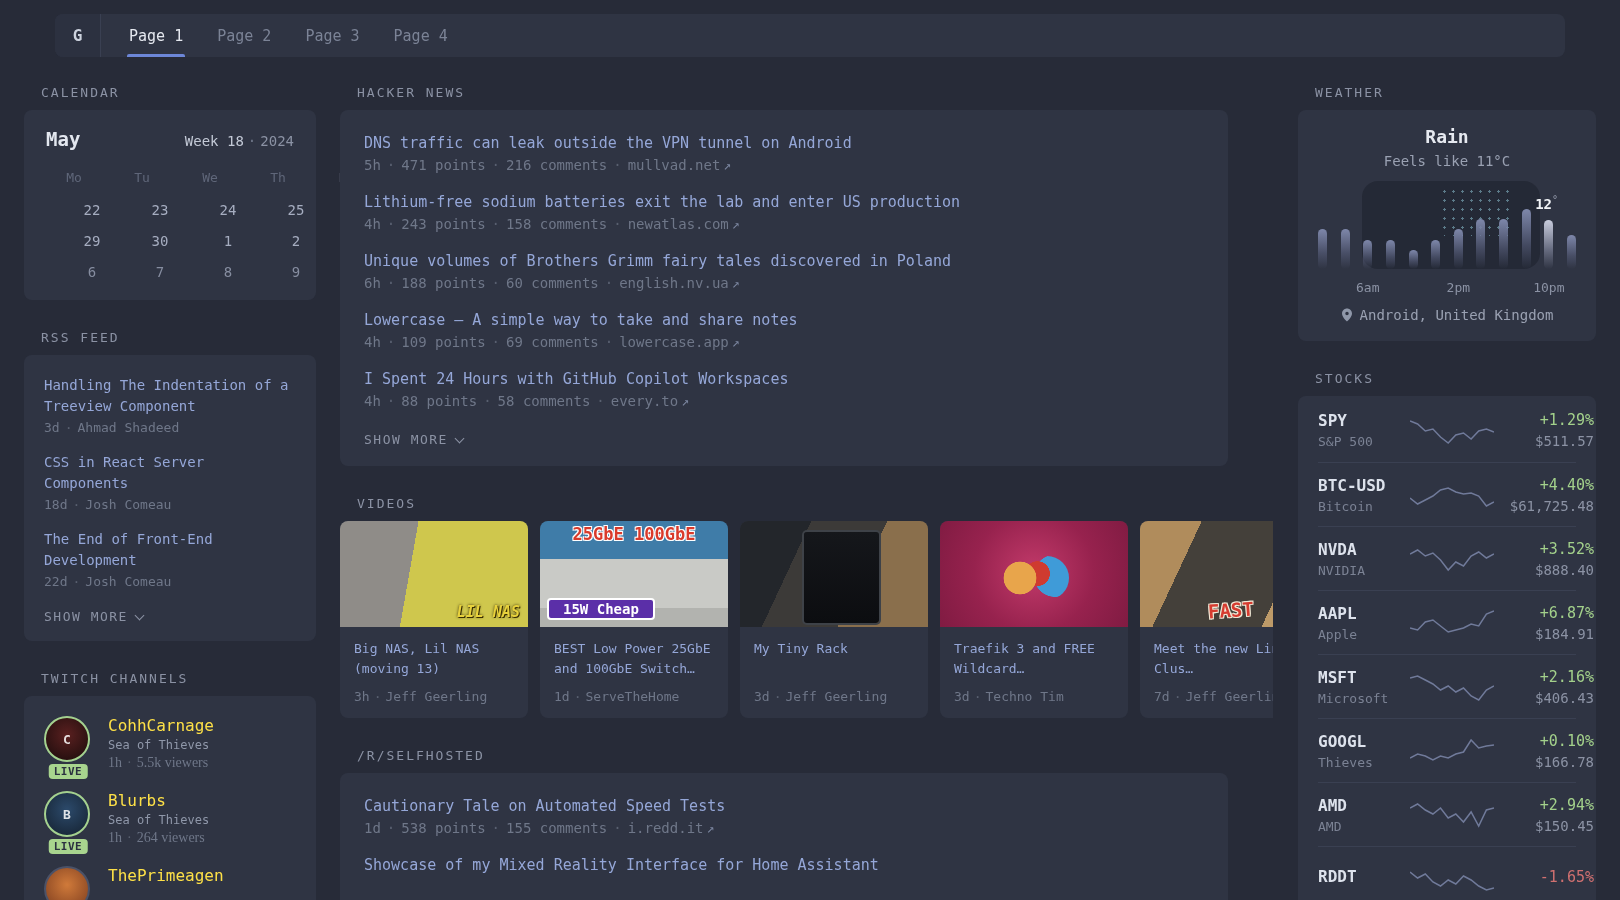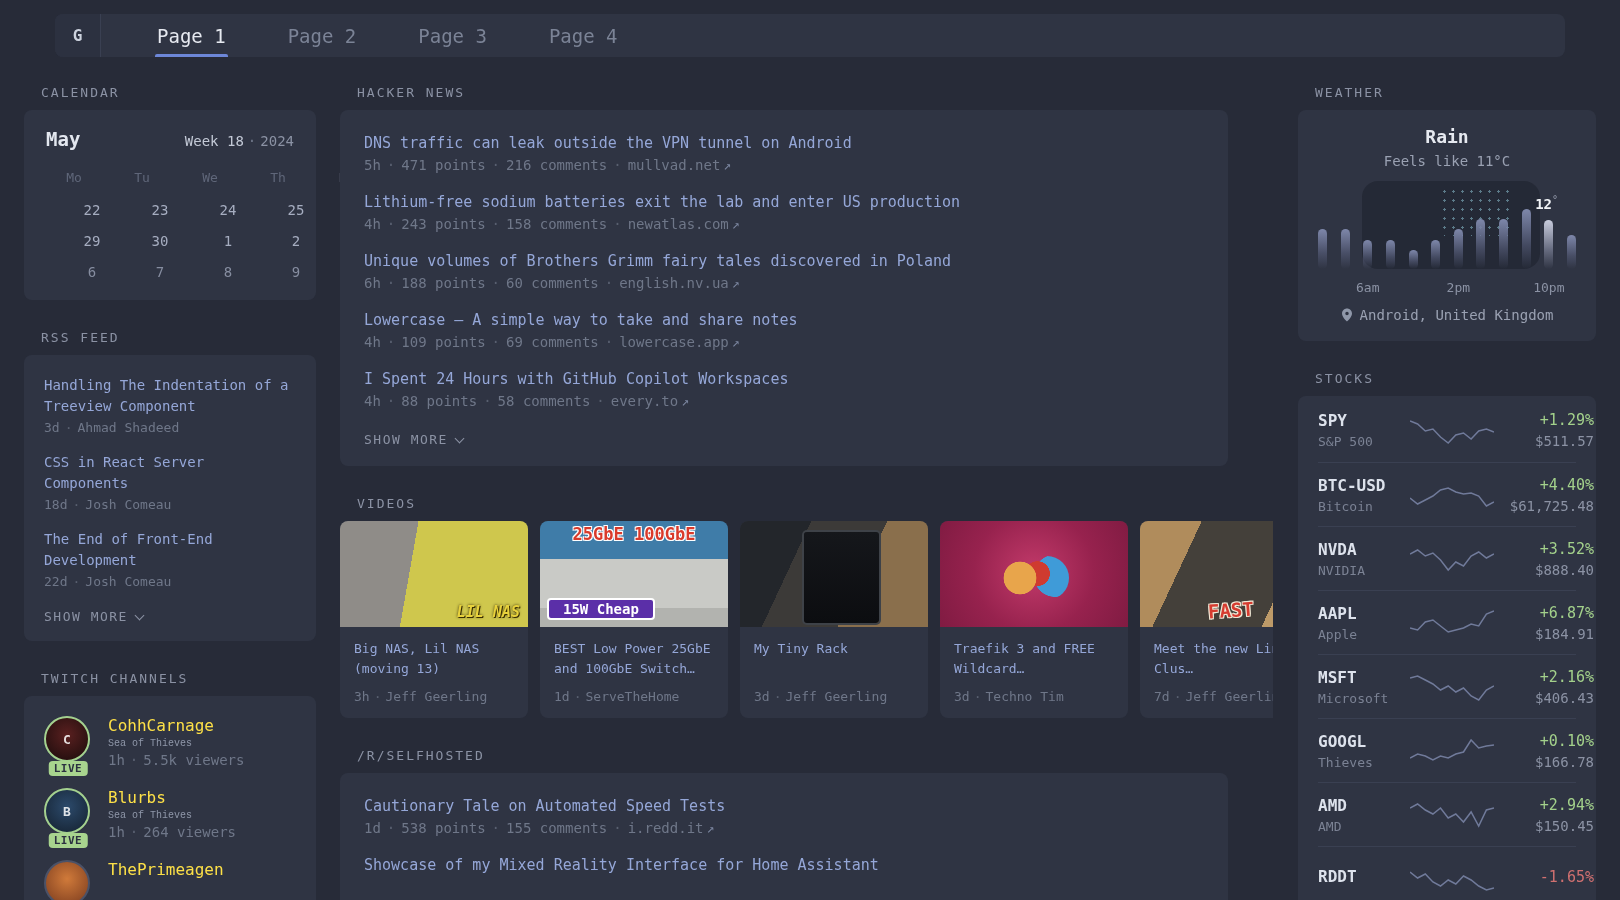--- a/index.html
+++ b/index.html
@@ -16,22 +16,22 @@
     margin:0 31px; height:43px; background:#2f3443; border-radius:8px;
     display:flex; align-items:stretch; overflow:hidden;
   }
   .nav-logo {
     width:46px; display:flex; align-items:center; justify-content:center;
     font-size:16px; font-weight:bold; color:#cdd3de; background:#2c3140;
     border-right:1px solid #3a4052; cursor:pointer;
   }
   .nav-tabs { display:flex; align-items:stretch; padding-left:26px; gap:30px; }
   .nav-tab {
-    position:relative; display:flex; align-items:center; font-size:19px;
-    color:#7b8396; cursor:pointer; padding:0 2px;margin-left:28px;
+    position:relative; display:flex; align-items:center; font-size:15px;
+    color:#7b8396; cursor:pointer; padding:0 2px;
   }
   .nav-tab.active { color:#e6e9f0; }
   .nav-tab.active::after {
     content:""; position:absolute; left:0; right:0; bottom:0; height:3px;
     background:#6d87d8; border-radius:2px 2px 0 0;
   }
 
   
   .columns { display:flex; margin-top:28px; align-items:flex-start; }
   .col-left  { width:292px; flex:none; }
@@ -93,22 +93,22 @@
     width:46px; height:46px; border-radius:50%;
     display:flex; align-items:center; justify-content:center;
     font-size:13px; font-weight:bold; color:rgba(255,255,255,.85);
   }
   .tw-live {
     position:absolute; left:50%; transform:translateX(-50%); bottom:-8px;
     background:#a8d48e; color:#2b3040; font-size:11px; font-weight:bold;
     padding:1px 5px; border-radius:4px; letter-spacing:.5px;
   }
   .tw-name { font-size:16px; color:#fde047; margin-bottom:3px; }
-  .tw-game { font-size:10px; color:#8f97a9; margin-bottom:3px;font-family:Liberation Mono, monospace; }
-  .tw-meta { font-size:14px; color:#6f7789; }
+  .tw-game { font-size:12px; color:#8f97a9; margin-bottom:3px; }
+  .tw-meta { font-size:14px; color:#6f7789;font-family:Liberation Serif, serif; }
   .tw-meta .dot { margin:0 5px; color:#596070; }
 
   
   .posts-card { padding:24px 24px 18px; }
   .post-item { margin-bottom:20px; }
   .post-title {
     display:block; font-size:15px; color:#95a7d8; text-decoration:none;
     cursor:pointer; margin-bottom:5px;
   }
   .post-meta { font-size:14px; color:#6f7789; }

